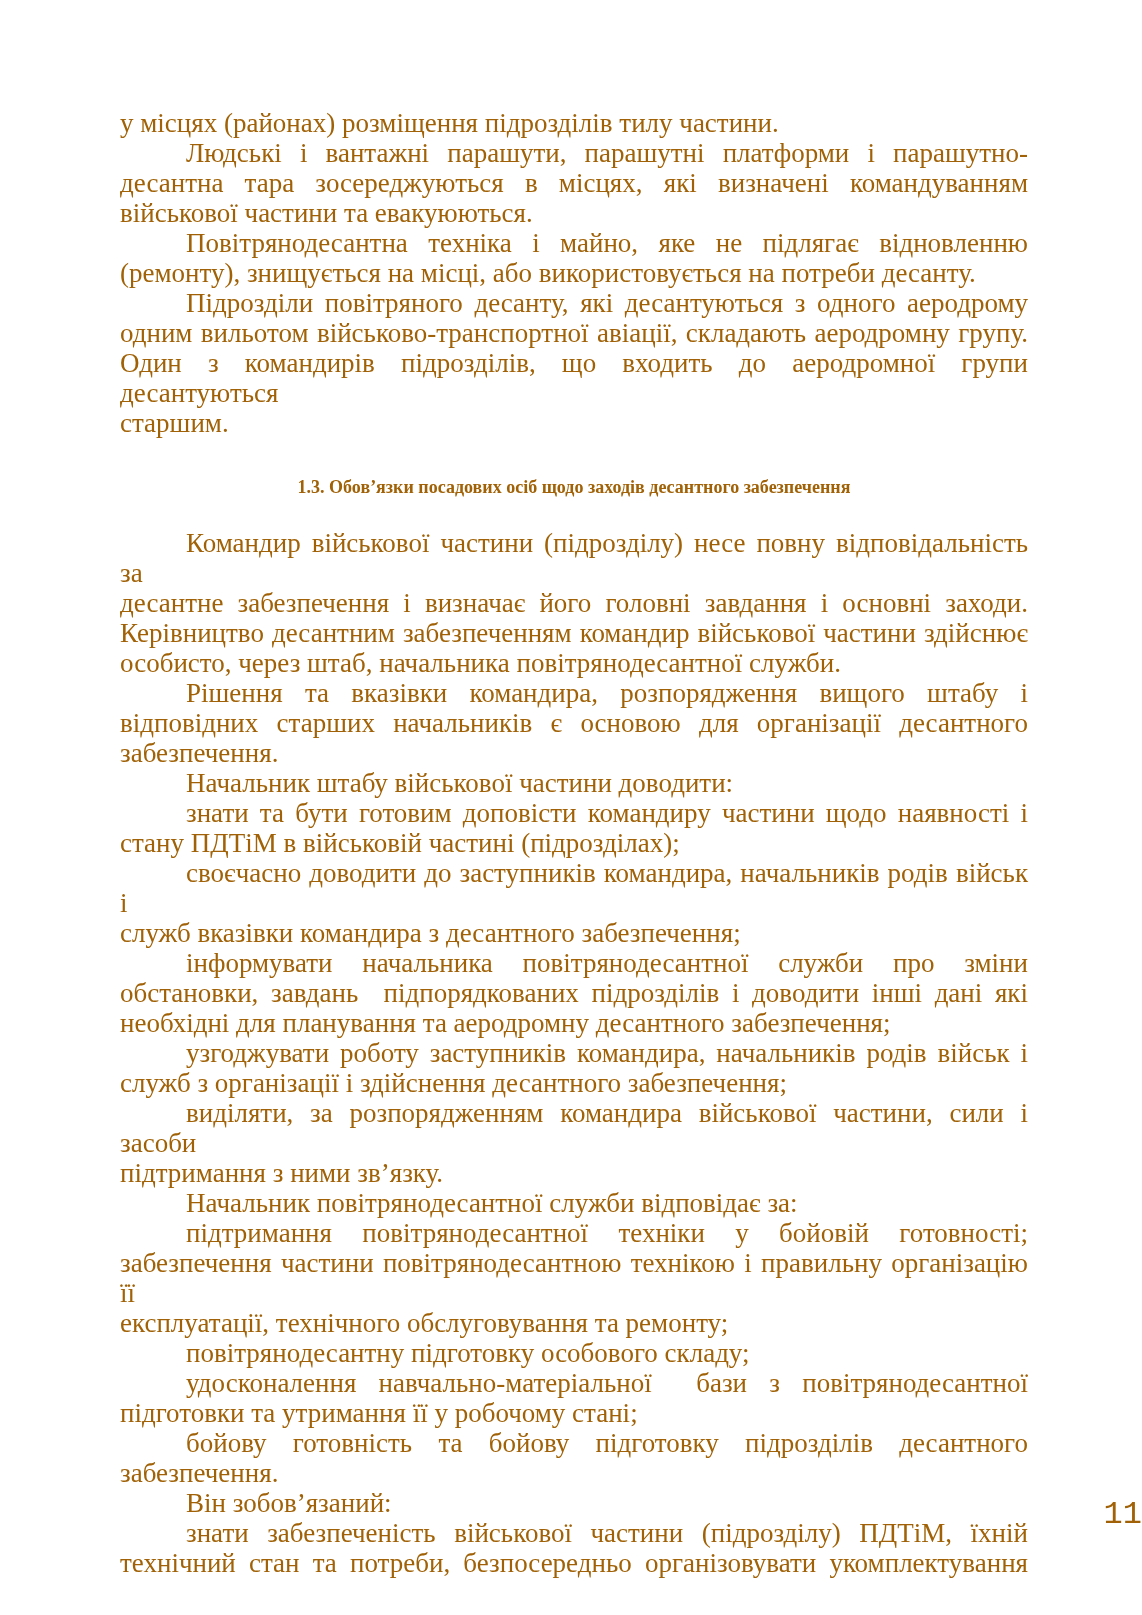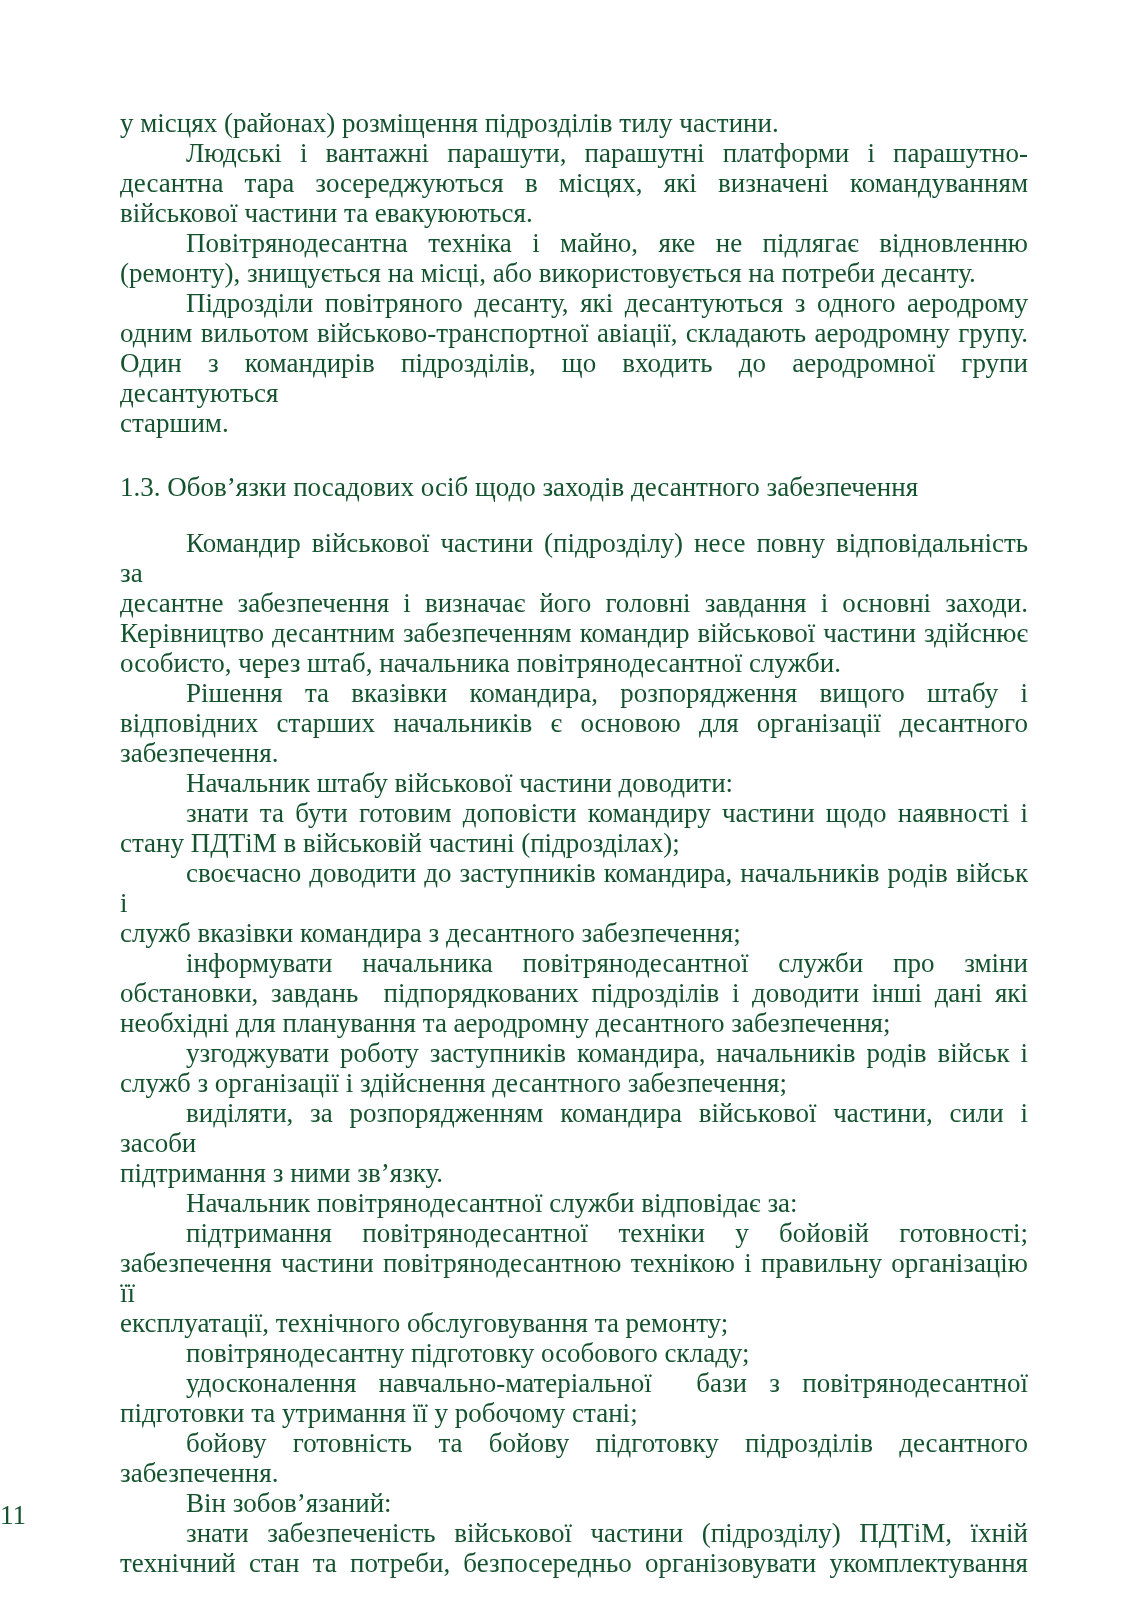--- a/index.html
+++ b/index.html
@@ -2,51 +2,53 @@
 <html><head>
 <meta charset="utf-8">
 <style>
   html, body { margin: 0; padding: 0; background: #e8e8e8; }
   .page {
     position: relative;
     width: 1142px;
     height: 1615px;
     background: #ffffff;
     font-family: "Liberation Serif", "DejaVu Serif", serif;
-    color: #14532d;
+    color: #a16207;
     overflow: hidden;
     margin: 0 auto;
   }
   .body-text {
     position: absolute;
     left: 120px;
     top: 108px;
     width: 908px;
     font-size: 27px;
     line-height: 30px;
   }
   .paragraph { margin: 0; }
   .line { text-align: justify; }
   .jline { text-align-last: justify; }
   .indent { text-indent: 66px; }
   .heading {
-    font-weight: normal;
-    font-size: 27px;
+    font-weight: bold;
+    text-align: center;
+    font-size: 18px;
     line-height: 34px;
     margin-top: 32px;
     margin-bottom: 24px;
   }
   .page-number {
     position: absolute;
     left: 0;
     width: 100%;
     top: 1500px;
-    text-align: left;
-    font-size: 27px;
+    text-align: right;
+    font-size: 32px;
     line-height: 30px;
+    font-family: Liberation Mono, monospace;
   }
 </style>
 </head>
 <body>
 
 <div class="page">
   <div class="body-text">
       <div class="paragraph">
         <div class="line">у місцях (районах) розміщення підрозділів тилу частини.</div>
       </div>

